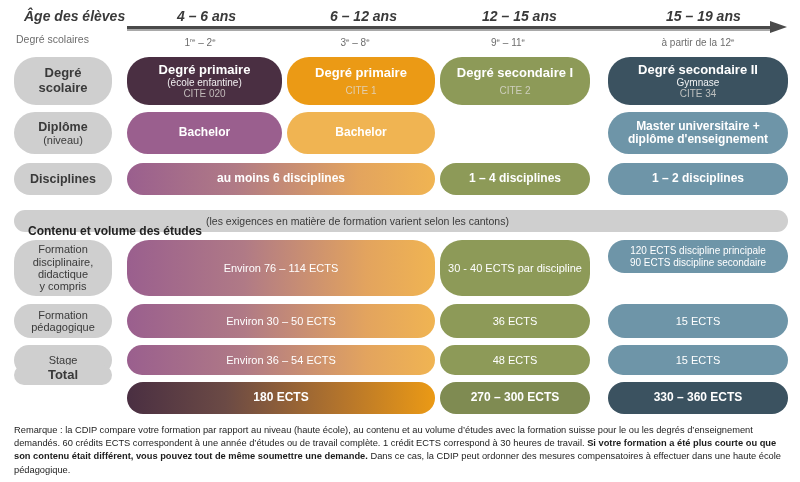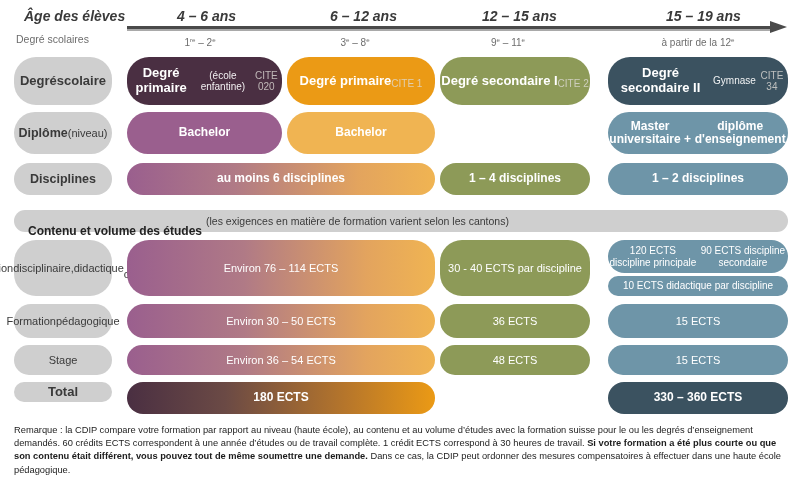--- a/index.html
+++ b/index.html
@@ -11,20 +11,21 @@
     overflow:hidden;
   }
   #diagram{position:relative;width:800px;height:482px;}
 
   
   .pill{
     position:absolute;
     border-radius:22px;
     box-sizing:border-box;
     display:flex;
+    flex-direction:column;
     align-items:center;
     justify-content:center;
     text-align:center;
     line-height:1.12;
   }
   .rowlabel{
     background:#cfcfcf;
     color:#3a3a3a;
     font-size:11px;
   }
@@ -185,23 +186,20 @@
     <span>Environ 76 – 114 ECTS</span>
   </div>
   <div class="pill bar" style="left:440px;top:240px;width:150px;height:56px;background:#8d9a58;">
     <span>30 - 40 ECTS par discipline</span>
   </div>
 
   <div class="pill bar" style="left:608px;top:240px;width:180px;height:33px;background:#6e95a8;">
     <span style="font-size:10px;">120 ECTS discipline principale</span>
     <span style="font-size:10px;">90 ECTS discipline secondaire</span>
   </div>
-  <div class="pill bar" style="left:608px;top:276px;width:180px;height:20px;background:#6e95a8;">
-    <span style="font-size:10px;">10 ECTS didactique par discipline</span>
-  </div>
 
   <div class="pill rowlabel" style="left:14px;top:304px;width:98px;height:34px;">
     <span>Formation</span>
     <span>pédagogique</span>
   </div>
   <div class="pill bar" style="left:127px;top:304px;width:308px;height:34px;background:linear-gradient(90deg,#9a5f8e 0%,#b07a86 38%,#e3a45e 78%,#f0b452 100%);">
     <span>Environ 30 – 50 ECTS</span>
   </div>
   <div class="pill bar" style="left:440px;top:304px;width:150px;height:34px;background:#8d9a58;">
     <span>36 ECTS</span>
@@ -216,25 +214,28 @@
   <div class="pill bar" style="left:127px;top:345px;width:308px;height:30px;background:linear-gradient(90deg,#9a5f8e 0%,#b07a86 38%,#e3a45e 78%,#f0b452 100%);">
     <span>Environ 36 – 54 ECTS</span>
   </div>
   <div class="pill bar" style="left:440px;top:345px;width:150px;height:30px;background:#8d9a58;">
     <span>48 ECTS</span>
   </div>
   <div class="pill bar" style="left:608px;top:345px;width:180px;height:30px;background:#6e95a8;">
     <span>15 ECTS</span>
   </div>
 
-  <div class="pill rowlabel strong" style="left:14px;top:382px;width:98px;height:20px;">
+  <div class="pill rowlabel strong" style="left:14px;top:365px;width:98px;height:20px;">
     <span>Total</span>
   </div>
   <div class="pill bar" style="left:127px;top:382px;width:308px;height:32px;background:linear-gradient(90deg,#4a2f42 0%,#6b4a45 32%,#b8772a 72%,#eb9a15 100%);">
     <span class="mid">180 ECTS</span>
   </div>
+  <div class="pill bar" style="left:440px;top:382px;width:150px;height:32px;background:#7f8b52;">
+    <span class="mid">270 – 300 ECTS</span>
+  </div>
   <div class="pill bar" style="left:608px;top:382px;width:180px;height:32px;background:#3b5260;">
     <span class="mid">330 – 360 ECTS</span>
   </div>
 
   <div class="note"><span>Remarque : la CDIP compare votre formation par rapport au niveau (haute école), au contenu et au volume d’études avec la formation suisse pour le ou les degrés d’enseignement demandés. 60 crédits ECTS correspondent à une année d’études ou de travail complète. 1 crédit ECTS correspond à 30 heures de travail. </span><b>Si votre formation a été plus courte ou que son contenu était différent, vous pouvez tout de même soumettre une demande.</b><span> Dans ce cas, la CDIP peut ordonner des mesures compensatoires à effectuer dans une haute école pédagogique.</span></div>
 
 </div>
 
 </body></html>

